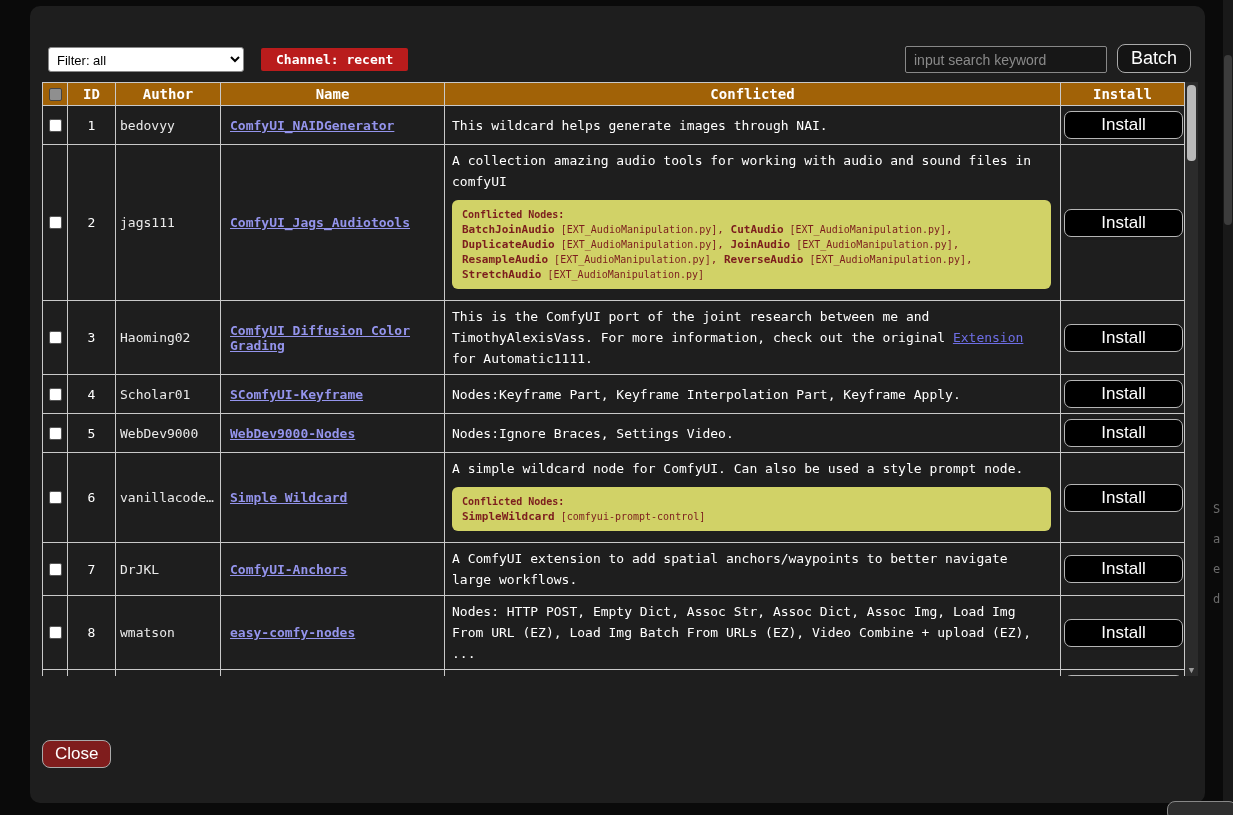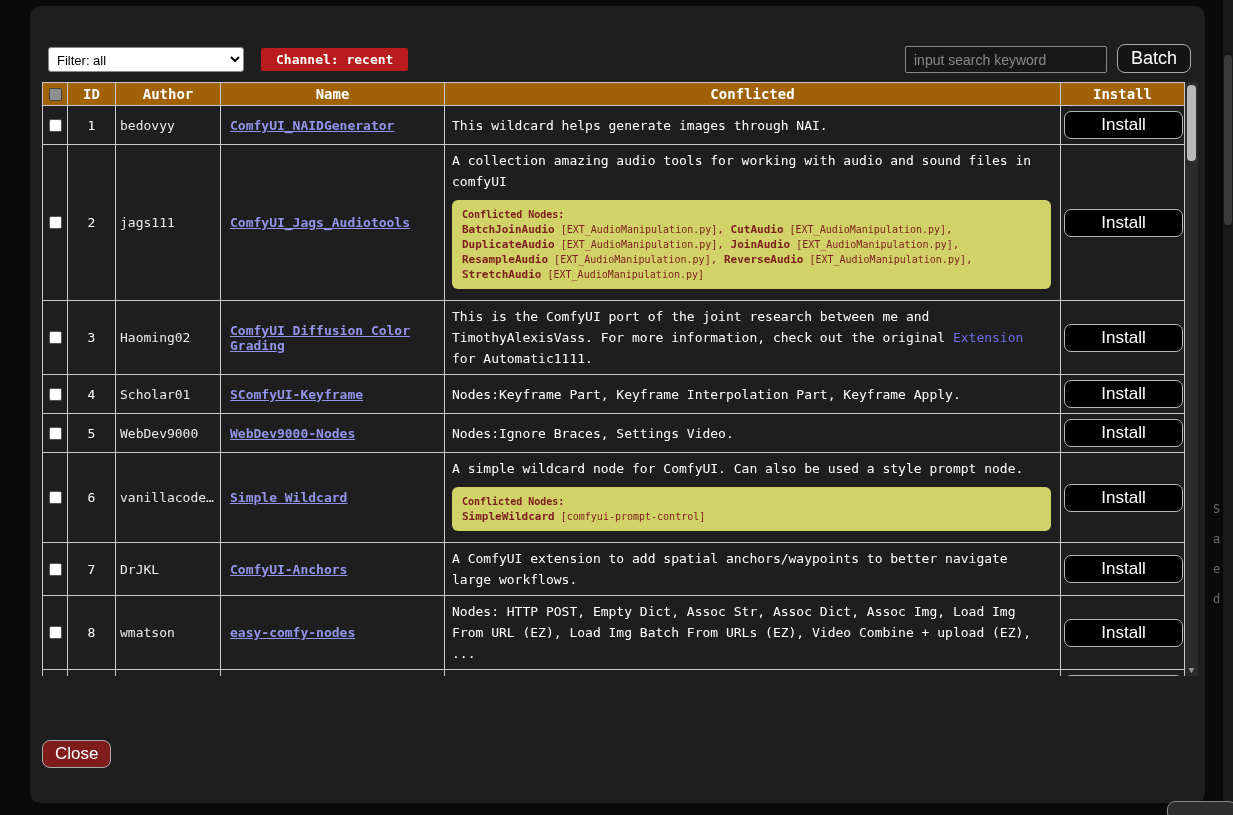--- a/index.html
+++ b/index.html
@@ -44,21 +44,21 @@
   thead th {
     background:#a16207; font:bold 14px "DejaVu Sans Mono", monospace;
     height:23px; text-align:center; color:#fff;
   }
   td { font:13px "DejaVu Sans Mono", monospace; padding:5px 3px; vertical-align:middle; }
   .id-cell { text-align:center; }
   .author-cell { padding-left:4px; white-space:nowrap; overflow:hidden; color:#eaeaea; }
   .name-cell { padding-left:9px; }
   .name-link { color:#9494ec; font-weight:bold; text-decoration:underline; cursor:pointer; }
   .desc-cell { padding:5px 7px; line-height:21px; }
-  .desc-link { color:#6e6ee6; cursor:pointer; }
+  .desc-link { color:#6e6ee6; text-decoration:underline; cursor:pointer; }
   .install-cell { text-align:center; }
   .install-btn {
     width:119px; height:28px; background:#000; color:#fff;
     border:1px solid #b5b5b5; border-radius:7px;
     font:17px "Liberation Sans", sans-serif; cursor:pointer;
   }
   .checkbox-cell { text-align:center; }
   .checkbox {
     width:13px; height:13px; background:#fff; border:1px solid #555;
     border-radius:2px; margin:0 auto; cursor:pointer;

